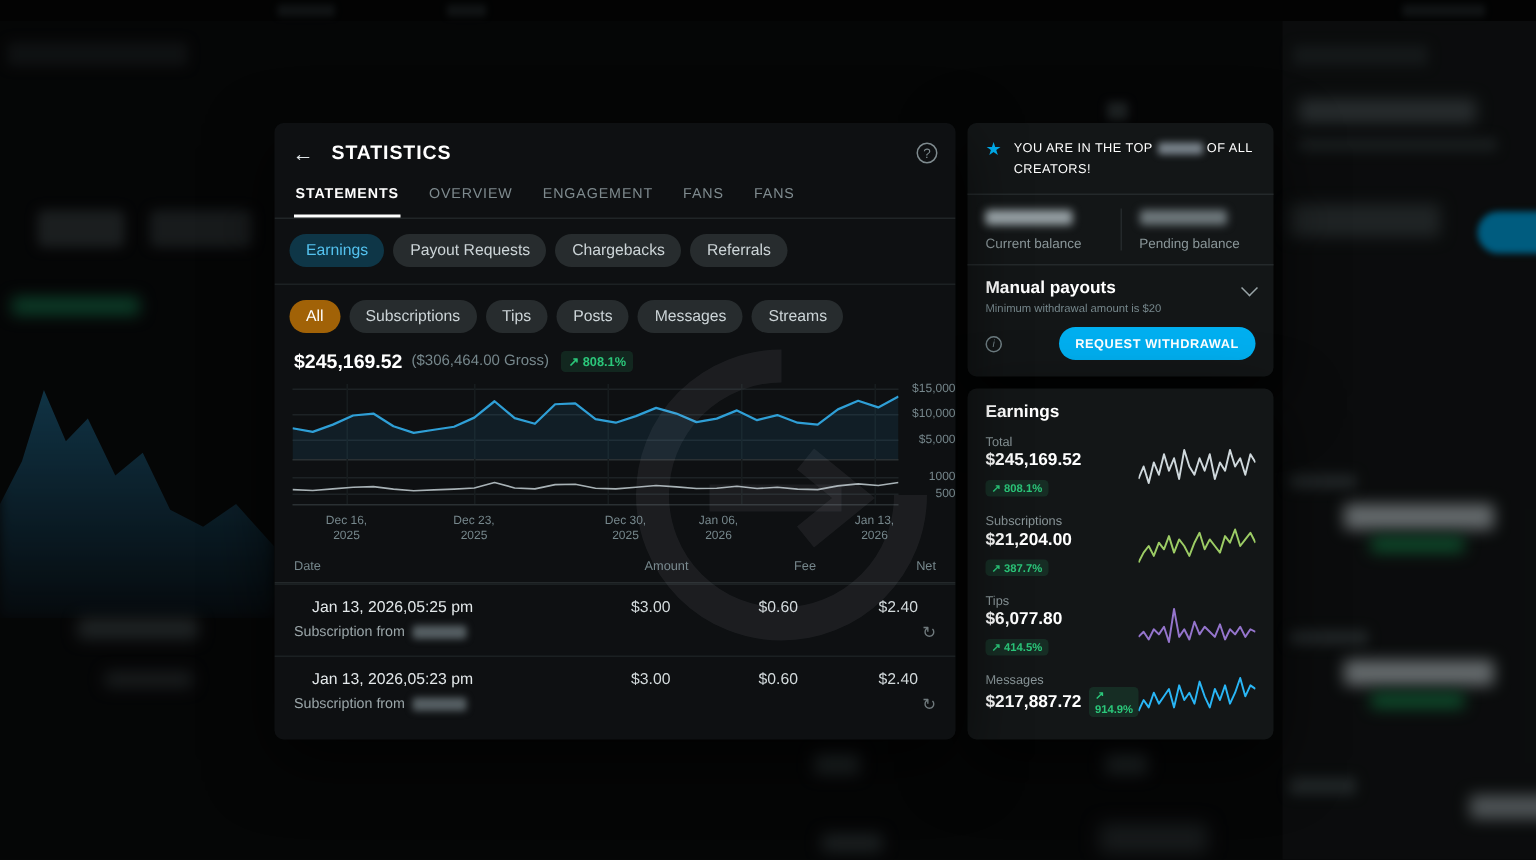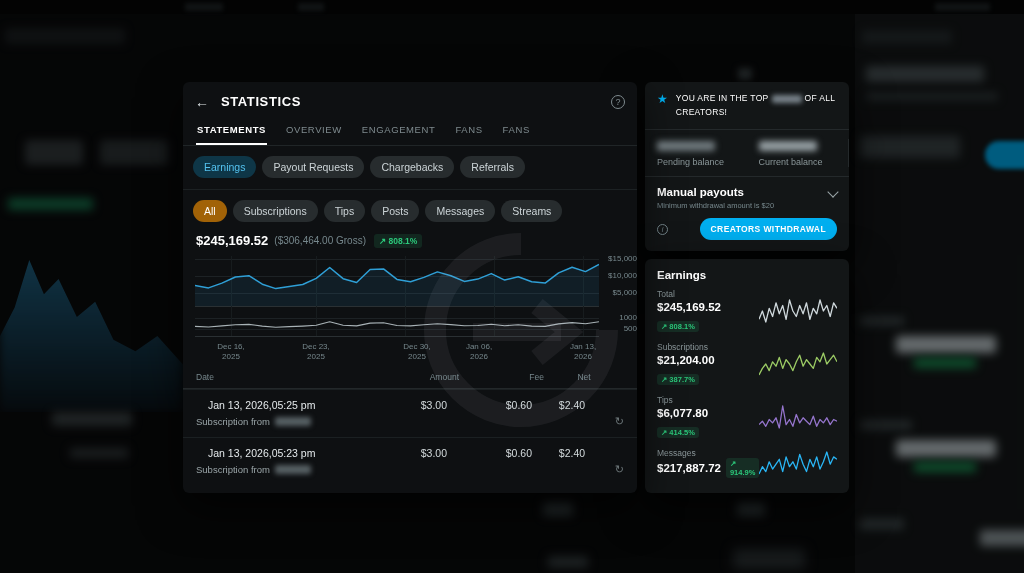--- a/index.html
+++ b/index.html
@@ -45,21 +45,21 @@
   .hgrid.strong{background:#2a3033}
   .vgrid{position:absolute;top:0;width:1px;height:80px;background:#171c1e}
   .ylab{position:absolute;right:0;width:36px;text-align:right;font-size:8px;color:#76878c}
   .xtick{position:absolute;top:86px;transform:translateX(-50%);white-space:pre-line;text-align:center;font-size:8px;line-height:1.3;color:#76878c}
   #main-chart{position:absolute;left:0;top:0}
 
   .thead{display:flex;padding:6px 13px;font-size:8.5px;color:#76878c;border-bottom:1px solid #23282a}
   .c-date{flex:1;text-align:left}
   .c-amt{width:90px;text-align:right}
   .c-fee{width:85px;text-align:right}
-  .c-net{width:80px;text-align:center}
+  .c-net{width:80px;text-align:right}
   .trow{border-top:1px solid #1b2022}
   .trow:first-of-type{border-top:none}
   .trow-main{display:flex;padding:9px 25px 3px;font-size:10.5px;color:#e4e9eb}
   .trow-main .c-amt,.trow-main .c-fee,.trow-main .c-net{color:#d3dadc}
   .trow-sub{display:flex;align-items:center;gap:5px;padding:1px 13px 9px;font-size:9.5px;color:#9aa5a8}
   .refresh{margin-left:auto;color:#6f797c;font-size:11px;cursor:pointer}
 
   .chip{display:inline-block;border-radius:2px;vertical-align:middle}
   .chip-name{width:36px;height:9px;background:#565f63;filter:blur(2.5px)}
   .chip-top{width:30px;height:8px;background:#78828a;filter:blur(2.5px);margin:0 3px}
@@ -254,38 +254,38 @@
   <div class="right-col">
 
     <div class="card">
       <div class="banner">
         <span class="star">★</span>
         <span class="banner-text">
           <span>YOU ARE IN THE TOP</span><span class="chip chip-top"></span><span>OF ALL CREATORS!</span>
         </span>
       </div>
       <div class="balances">
+        <div class="balcol first">
+          <div class="chip chip-val"></div>
+          <div class="ballabel">Current balance</div>
+        </div>
         <div class="balcol">
           <div class="chip chip-val dim2"></div>
           <div class="ballabel">Pending balance</div>
-        </div>
-        <div class="balcol first">
-          <div class="chip chip-val"></div>
-          <div class="ballabel">Current balance</div>
         </div>
       </div>
       <div class="payouts">
         <div class="payrow">
           <span class="paytitle">Manual payouts</span>
           <span class="chev" style="margin-left:auto"></span>
         </div>
         <div class="paysub">Minimum withdrawal amount is $20</div>
         <div class="paybottom">
           <span class="info">i</span>
-          <button class="withdraw">CREATORS WITHDRAWAL</button>
+          <button class="withdraw">REQUEST WITHDRAWAL</button>
         </div>
       </div>
     </div>
 
     <div class="card earnings">
       <div class="etitle">Earnings</div>
 
       <div class="eitem">
         <div class="eleft">
           <div class="elabel">Total</div>

